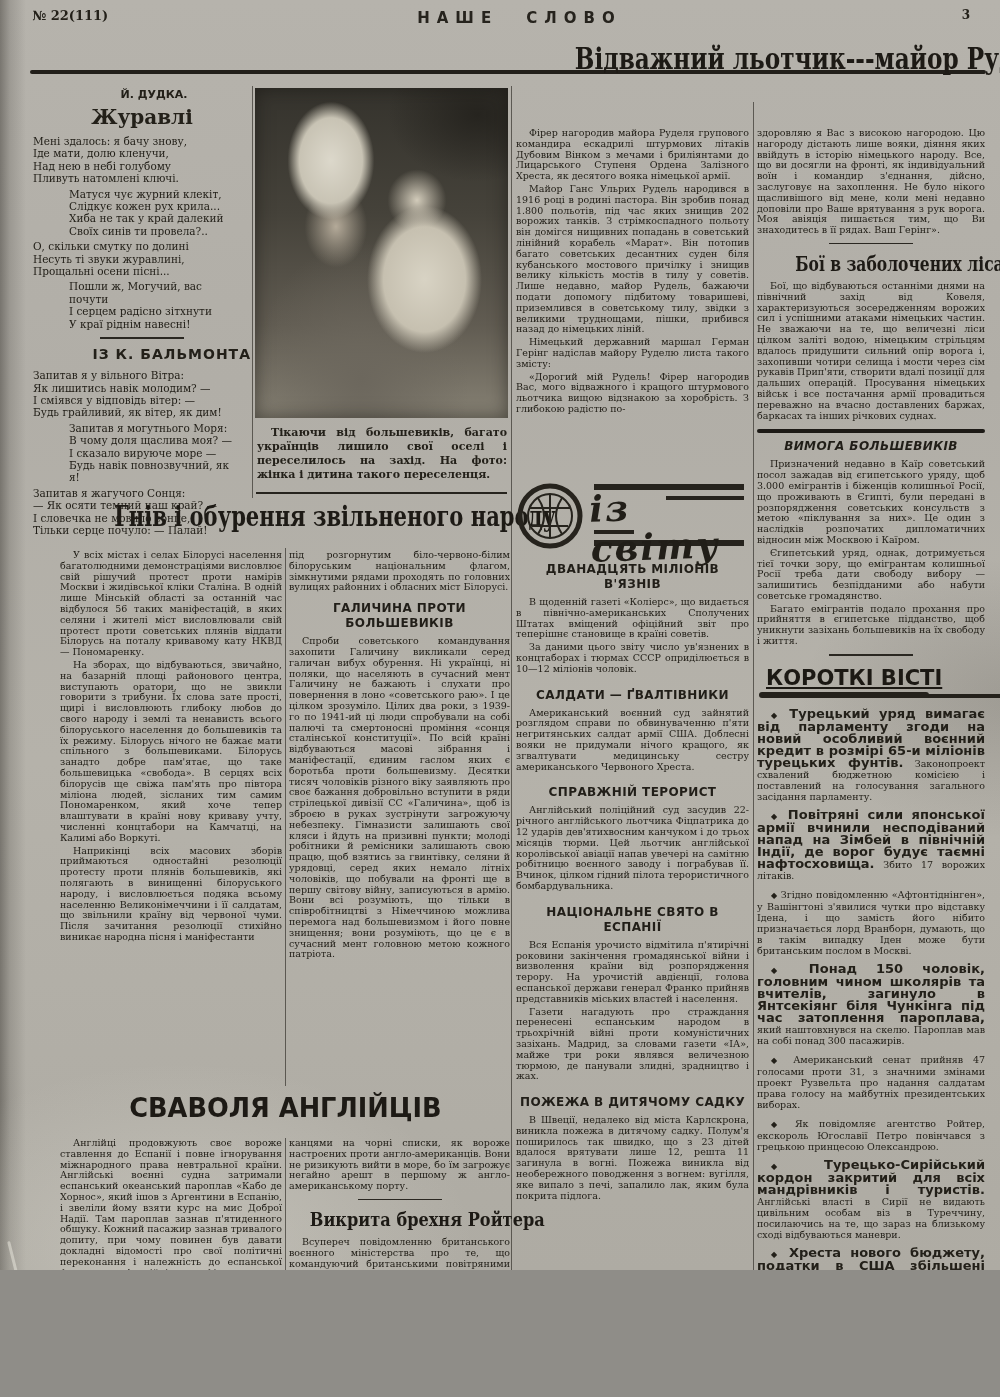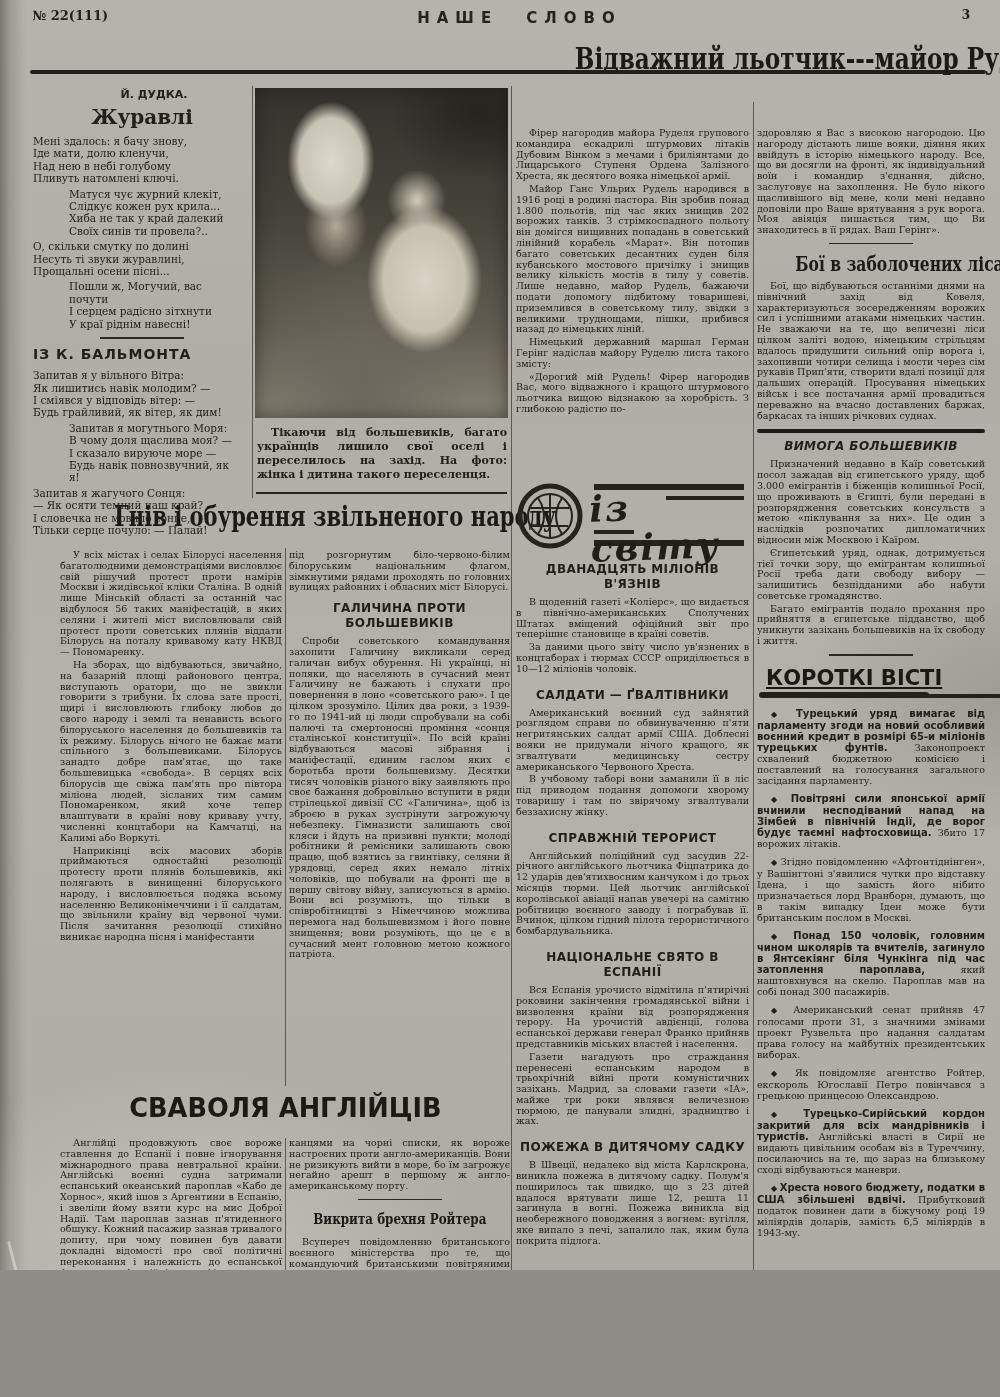--- a/index.html
+++ b/index.html
@@ -30,21 +30,21 @@
   .divider.thin{border-top-width:1px;}
   .blackbar{height:4px;background:#1d1a16;margin:8px 0 6px 0;border-radius:2px;}
   .display{font-family:"DejaVu Serif",serif;font-weight:700;color:#1d1a15;text-align:center;}
   .condensed{display:inline-block;white-space:nowrap;transform:scaleX(var(--sx,.85));}
   
   .colA{position:absolute;left:33px;top:88px;width:218px;}
   .poem-author{font:700 11px/13px "DejaVu Sans",sans-serif;margin-left:24px;text-align:center;}
   .poem-title{font:700 20px/26px "DejaVu Serif",serif;text-align:center;margin:3px 0 5px 0;}
   .stanza{font:10.5px/12.4px "DejaVu Serif",serif;white-space:pre-line;margin:0 16px 3px 0;}
   .stanza.indent{padding-left:36px;}
-  .poem2-title{font:700 14px/17px "DejaVu Sans",sans-serif;text-align:left;letter-spacing:1px;margin:4px 0 6px 0;}
+  .poem2-title{font:700 14px/17px "DejaVu Sans",sans-serif;text-align:right;letter-spacing:1px;margin:4px 0 6px 0;}
   
   .photo{position:absolute;left:255px;top:88px;width:253px;height:330px;
     background:
       radial-gradient(70px 95px at 30% 22%, #dcd8cb 0%, #c8c3b4 45%, rgba(120,115,104,0) 62%),
       radial-gradient(46px 60px at 32% 42%, #b4aa99 0%, rgba(130,122,108,0) 68%),
       radial-gradient(42px 44px at 64% 34%, #d2cbba 0%, rgba(120,113,100,0) 70%),
       radial-gradient(82px 105px at 67% 58%, #d8d3c4 0%, #c6c0b0 50%, rgba(105,100,90,0) 70%),
       radial-gradient(150px 190px at 42% 88%, #6c675d 0%, rgba(70,66,58,0) 72%),
       radial-gradient(120px 90px at 88% 8%, #26241f 0%, rgba(40,38,33,0) 75%),
       linear-gradient(180deg, #35332d 0%, #45423a 38%, #615c52 72%, #868174 100%);
@@ -57,38 +57,38 @@
   .colB{position:absolute;left:516px;top:128px;width:233px;}
   .colC{position:absolute;left:757px;top:128px;width:228px;}
   .boi-head{font-size:21px;line-height:26px;margin:2px 0 4px 0;}
   .vymoha-head{margin-top:2px;font-style:italic;}
   
   .kv-head{font:700 21px/24px "DejaVu Sans",sans-serif;color:#1c1914;margin:10px 0 2px 9px;text-decoration:underline;}
   .kv-underline{height:6px;width:170px;background:#24211b;border-radius:3px;margin:0 0 10px 2px;
     box-shadow:86px 1px 0 -1px #24211b;}
   .kv-item{margin:0 0 7px 0;font:9.5px/11px "DejaVu Serif",serif;text-align:justify;text-indent:14px;}
   .kv-bullet::before{content:"◆ ";font-size:8px;}
-  .kv-b{font-family:"DejaVu Sans",sans-serif;font-weight:700;font-size:10px;}
+  .kv-b{font-family:"DejaVu Sans",sans-serif;font-weight:700;font-size:13px;}
   
   .hniv-head{position:absolute;left:52px;top:500px;width:458px;font-size:27px;line-height:34px;}
   .colD{position:absolute;left:60px;top:550px;width:222px;}
   .colE{position:absolute;left:289px;top:550px;width:221px;}
   
   .colF{position:absolute;left:516px;top:478px;width:233px;}
   .izsvitu-logo{position:relative;height:76px;margin-bottom:8px;}
   .izsvitu-logo svg{position:absolute;left:0;top:0;}
   .izsvitu-text{position:absolute;left:74px;top:8px;font:italic 700 36px/40px "DejaVu Serif",serif;
     transform:rotate(-2deg);color:#211e18;letter-spacing:2px;}
   .izs-section{margin-bottom:13px;}
   
   .svav-head{position:absolute;left:60px;top:1092px;width:450px;
     font:700 27px/32px "DejaVu Sans",sans-serif;text-align:center;color:#1d1a15;}
   .colG{position:absolute;left:60px;top:1138px;width:222px;}
   .colH{position:absolute;left:289px;top:1138px;width:221px;}
-  .roiter-head{font-size:14px;line-height:24px;margin:4px 0 6px 0;}
+  .roiter-head{font-size:19px;line-height:24px;margin:4px 0 6px 0;}
   
   .scratch{position:absolute;background:rgba(235,233,224,.5);border-radius:2px;transform:rotate(-14deg);}
 </style>
 </head>
 <body>
 
 <div class="page">
 
   <div class="issue">№ 22(111)</div>
   <div class="masthead">НАШЕ СЛОВО</div>
@@ -201,21 +201,20 @@
       <span class="izsvitu-text">із світу</span>
     </div>
     <div class="izs-section">
       <div class="subhead">ДВАНАДЦЯТЬ МІЛІОНІВ В'ЯЗНІВ</div>
       <p>В щоденній газеті «Коліерс», що видається в північно-американських Сполучених Штатах вміщений офіційний звіт про теперішнє становище в країні советів.</p>
       <p>За даними цього звіту число ув'язнених в концтаборах і тюрмах СССР оприділюється в 10—12 міліонів чоловік.</p>
     </div>
     <div class="izs-section">
       <div class="subhead">САЛДАТИ — ҐВАЛТІВНИКИ</div>
       <p>Американський воєнний суд зайнятий розглядом справи по обвинуваченню п'яти негритянських салдат армії США. Доблесні вояки не придумали нічого кращого, як згвалтувати медицинську сестру американського Червоного Хреста.</p>
-      <p>В учбовому таборі вони заманили її в ліс під приводом подання допомоги хворому товаришу і там по звірячому згвалтували беззахисну жінку.</p>
     </div>
     <div class="izs-section">
       <div class="subhead">СПРАВЖНІЙ ТЕРОРИСТ</div>
       <p>Англійський поліційний суд засудив 22-річного англійського льотчика Фіцпатрика до 12 ударів дев'ятихвосним канчуком і до трьох місяців тюрми. Цей льотчик англійської королівської авіації напав увечері на самітню робітницю воєнного заводу і пограбував її. Вчинок, цілком гідний пілота терористичного бомбардувальника.</p>
     </div>
     <div class="izs-section">
       <div class="subhead">НАЦІОНАЛЬНЕ СВЯТО В ЕСПАНІЇ</div>
       <p>Вся Еспанія урочисто відмітила п'ятирічні роковини закінчення громадянської війни і визволення країни від розпорядження терору. На урочистій авдієнції, голова еспанської держави генерал Франко прийняв представників міських властей і населення.</p>
       <p>Газети нагадують про страждання перенесені еспанським народом в трьохрічній війні проти комуністичних зазіхань. Мадрид, за словами газети «ІА», майже три роки являвся величезною тюрмою, де панували злидні, зрадництво і жах.</p>
     </div>

